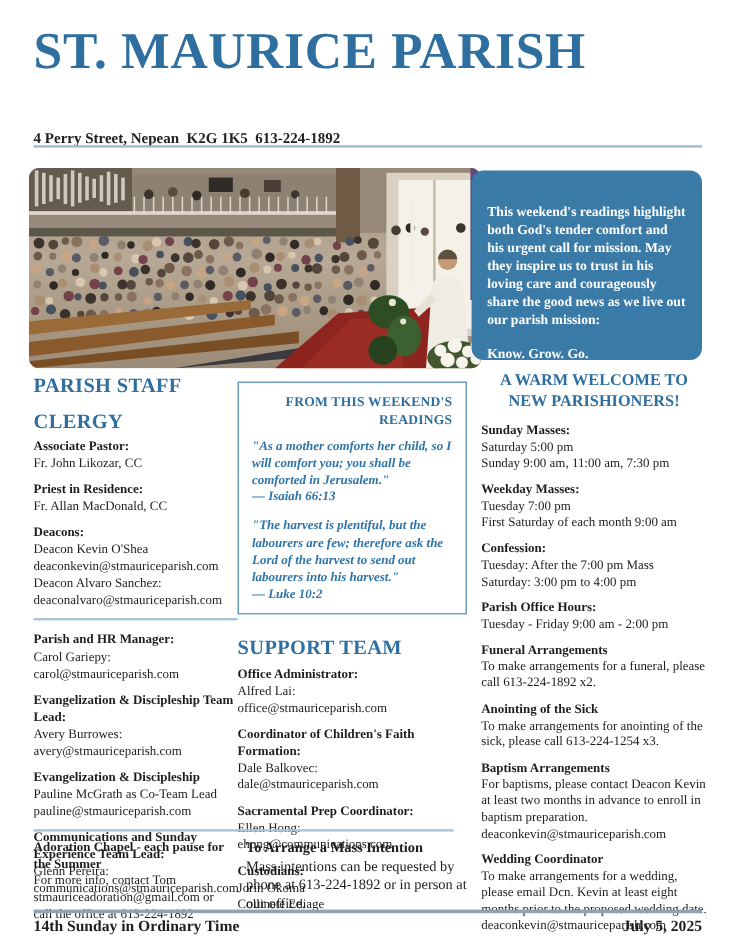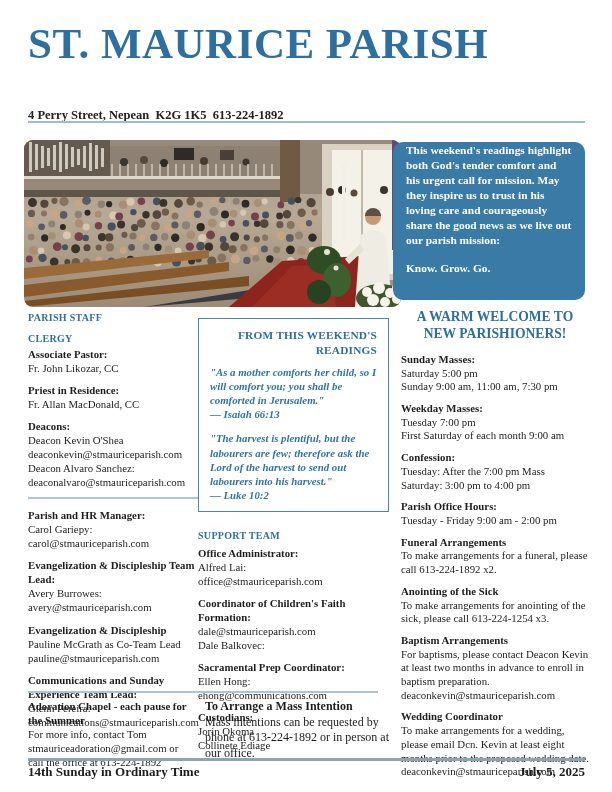--- a/index.html
+++ b/index.html
@@ -9,31 +9,31 @@
   
   .header{position:absolute;left:28px;top:22px;width:560px;}
   .title{font-size:43px;font-weight:700;color:#2e6fa0;line-height:1.04;letter-spacing:.5px;}
   .address{margin-top:7px;font-size:12.5px;font-weight:700;color:#222;line-height:1.35;white-space:pre-wrap;}
   .header-rule{position:absolute;left:28px;top:121px;width:557px;height:2px;background:#9dbccd;}
 
   
   .photo{position:absolute;left:24px;top:140px;width:377px;height:167px;border-radius:9px;overflow:hidden;}
   .photo svg{display:block;}
   .mission{position:absolute;left:393px;top:142px;width:192px;height:158px;background:#3a7aa6;
-           border-radius:10px;color:#fff;padding:1px 13px;box-sizing:border-box;
+           border-radius:10px;color:#fff;padding:28px 13px;box-sizing:border-box;
            font-size:11.4px;font-weight:600;line-height:1.32;}
   .mission .tagline{margin-top:13px;}
 
   
   .col{position:absolute;font-size:10.8px;line-height:1.3;}
   .col-left{left:28px;top:311px;width:170px;}
   .col-mid{left:198px;top:318px;width:191px;}
   .col-right{left:401px;top:309px;width:188px;line-height:1.27;}
 
-  .h-blue{font-size:10px;color:#2e6fa0;font-weight:700;margin:0 0 8px;letter-spacing:.3px;}
+  .h-blue{font-size:17px;color:#2e6fa0;font-weight:700;margin:0 0 8px;letter-spacing:.3px;}
   .h-blue.sub{margin:0 0 2px;}
   .entry{margin-bottom:8px;}
   .lbl{font-weight:700;}
   .divider{height:2px;background:#a8c6d8;margin:5px 0 9px;}
   .nowrap-lines .lines div{white-space:nowrap;}
 
   
   .readings{border:1.5px solid #4a86ad;padding:9px 11px 7px;margin-bottom:17px;}
   .readings .h-read{font-size:11.3px;color:#2e6fa0;font-weight:700;margin:0 0 8px;letter-spacing:.2px;text-align:right;}
   .quote{color:#2e74a8;font-style:italic;font-weight:600;margin-bottom:10px;line-height:1.3;}
@@ -428,22 +428,22 @@
       <div class="entry">
         <div class="lbl">Office Administrator:</div>
         <div class="lines">
             <div>Alfred Lai:</div>
             <div>office@stmauriceparish.com</div>
           </div>
       </div>
       <div class="entry">
         <div class="lbl">Coordinator of Children's Faith Formation:</div>
         <div class="lines">
+            <div>Dale Balkovec:</div>
             <div>dale@stmauriceparish.com</div>
-            <div>Dale Balkovec:</div>
           </div>
       </div>
       <div class="entry">
         <div class="lbl">Sacramental Prep Coordinator:</div>
         <div class="lines">
             <div>Ellen Hong:</div>
             <div>ehong@communications.com</div>
           </div>
       </div>
       <div class="entry">

